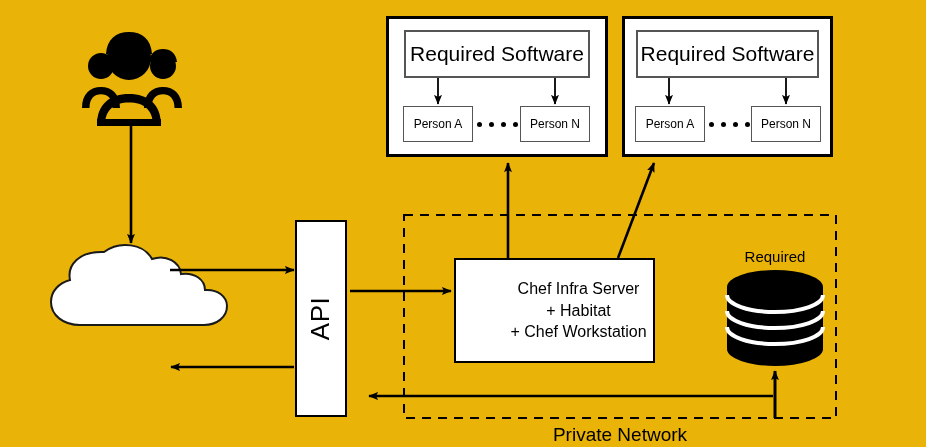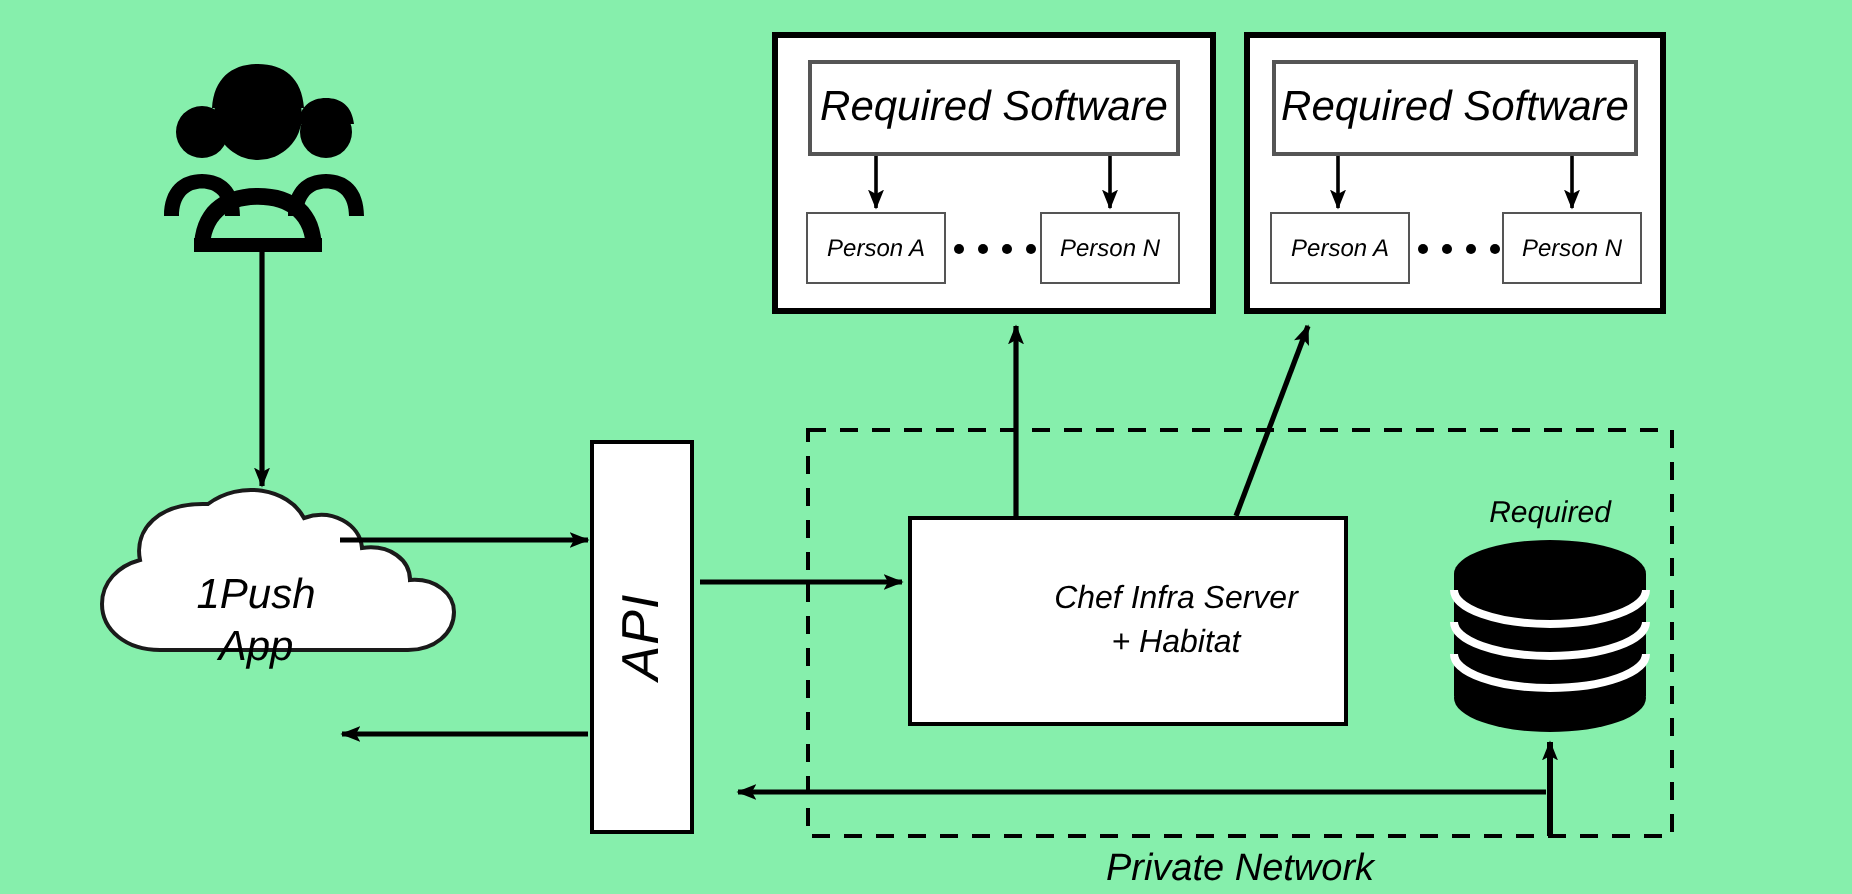--- a/index.html
+++ b/index.html
@@ -8,23 +8,22 @@
     background: #ffffff;
   }
   body {
     font-family: "Liberation Sans", sans-serif;
     color: #000000;
   }
   #canvas {
     position: relative;
     width: 926px;
     height: 447px;
-    background: #86efac;
+    background: #eab308;
     overflow: hidden;
-    font-style: italic;
   }
   .svg-layer {
     position: absolute;
     top: 0;
     left: 0;
     width: 926px;
     height: 447px;
   }
   .node {
     position: absolute;
@@ -214,31 +213,28 @@
 
   <div class="dots" style="left:709px; top:122px;">
     <span></span>
       <span></span>
       <span></span>
       <span></span>
   </div>
 
   <div class="node person-box" style="left:751px; top:106px; width:70px; height:36px;">Person N</div>
 
-  <div class="plain-label" style="left:63px; top:285px; width:130px; text-align:center; font-size:21px; line-height:1.25;">
-    <span class="chef-line">1Push</span>
-    <span class="chef-line">App</span>
-  </div>
 
   <div class="node api-box" style="left:295px; top:220px; width:52px; height:197px;">
     <span class="api-label">API</span>
   </div>
 
-  <div class="node chef-box" style="left:454px; top:258px; width:220px; height:105px;padding-left:48px;">
+  <div class="node chef-box" style="left:454px; top:258px; width:201px; height:105px;padding-left:48px;">
     <span class="chef-line">Chef Infra Server</span>
     <span class="chef-line">+ Habitat</span>
+    <span class="chef-line">+ Chef Workstation</span>
   </div>
 
   <div class="plain-label db-label" style="left:727px; top:248px; width:96px; text-align:center;">Required</div>
 
   <div class="plain-label pn-label" style="left:404px; top:424px; width:432px; text-align:center;">Private Network</div>
 
 </div>
 
 </body></html>

